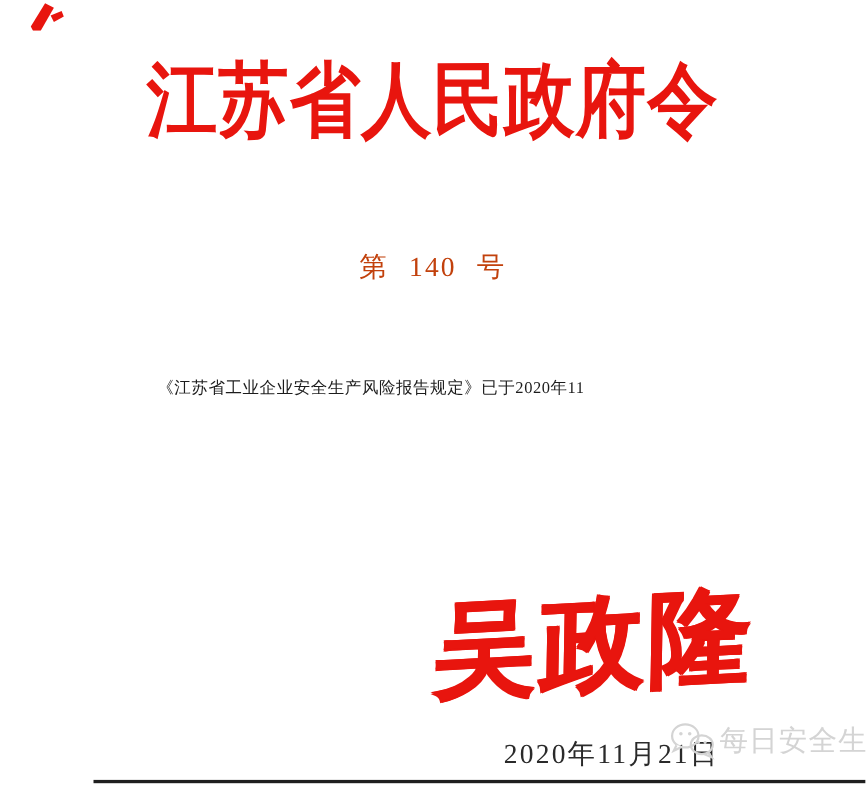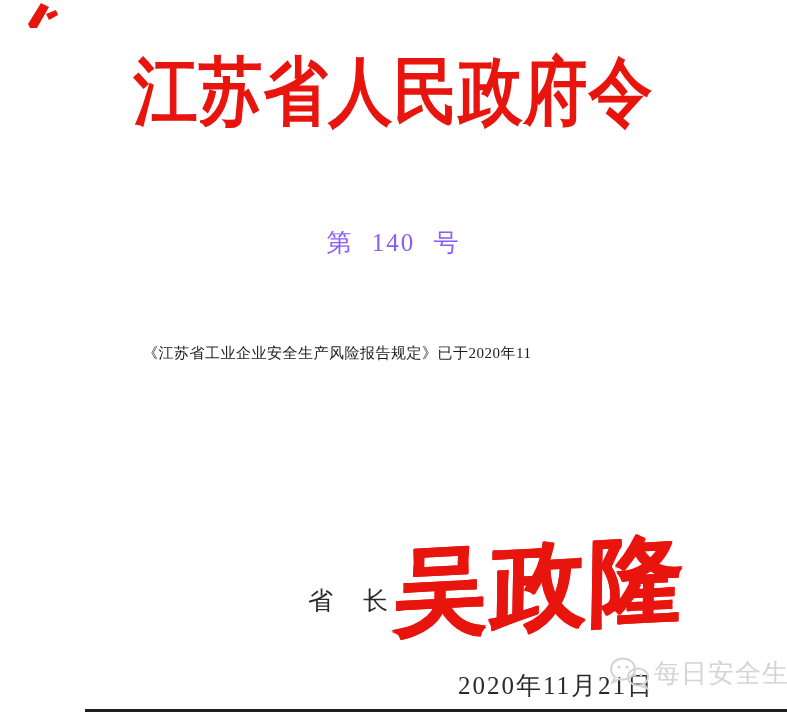--- a/index.html
+++ b/index.html
@@ -41,21 +41,21 @@
   }
   .order-no {
     position: absolute;
     left: 0;
     top: 226px;
     width: 787px;
     text-align: center;
     font-size: 25px;
     letter-spacing: 2px;
     word-spacing: 10px;
-    color: #8b5cf6;
+    color: #c2410c;
   }
   .body-block {
     position: absolute;
     left: 96px;
     top: 333px;
     width: 625px;
     font-size: 15px;
     line-height: 40px;
     color: #1c1c1c;
     letter-spacing: 0.5px;
@@ -138,23 +138,20 @@
   </svg>
 
   <h1 class="title">江苏省人民政府令</h1>
 
   <div class="order-no">第 140 号</div>
 
   <div class="body-block">
     <div class="body-line indent">《江苏省工业企业安全生产风险报告规定》已于2020年11</div>
   </div>
 
-  <div class="signer-row">
-    <span>省</span><span class="gap"></span><span>长</span>
-  </div>
 
   <div class="signature">吴政隆</div>
 
   <div class="issue-date">2020年11月21日</div>
 
   <div class="watermark">
     <svg class="wm-icon" viewBox="0 0 44 36" xmlns="http://www.w3.org/2000/svg">
       <g fill="none" stroke="#d4d4d4" stroke-width="2">
         <ellipse cx="15" cy="14" rx="12" ry="10.5"></ellipse>
         <path d="M7 22 L4 28 L12 24" fill="#ffffff" stroke="none"></path>

